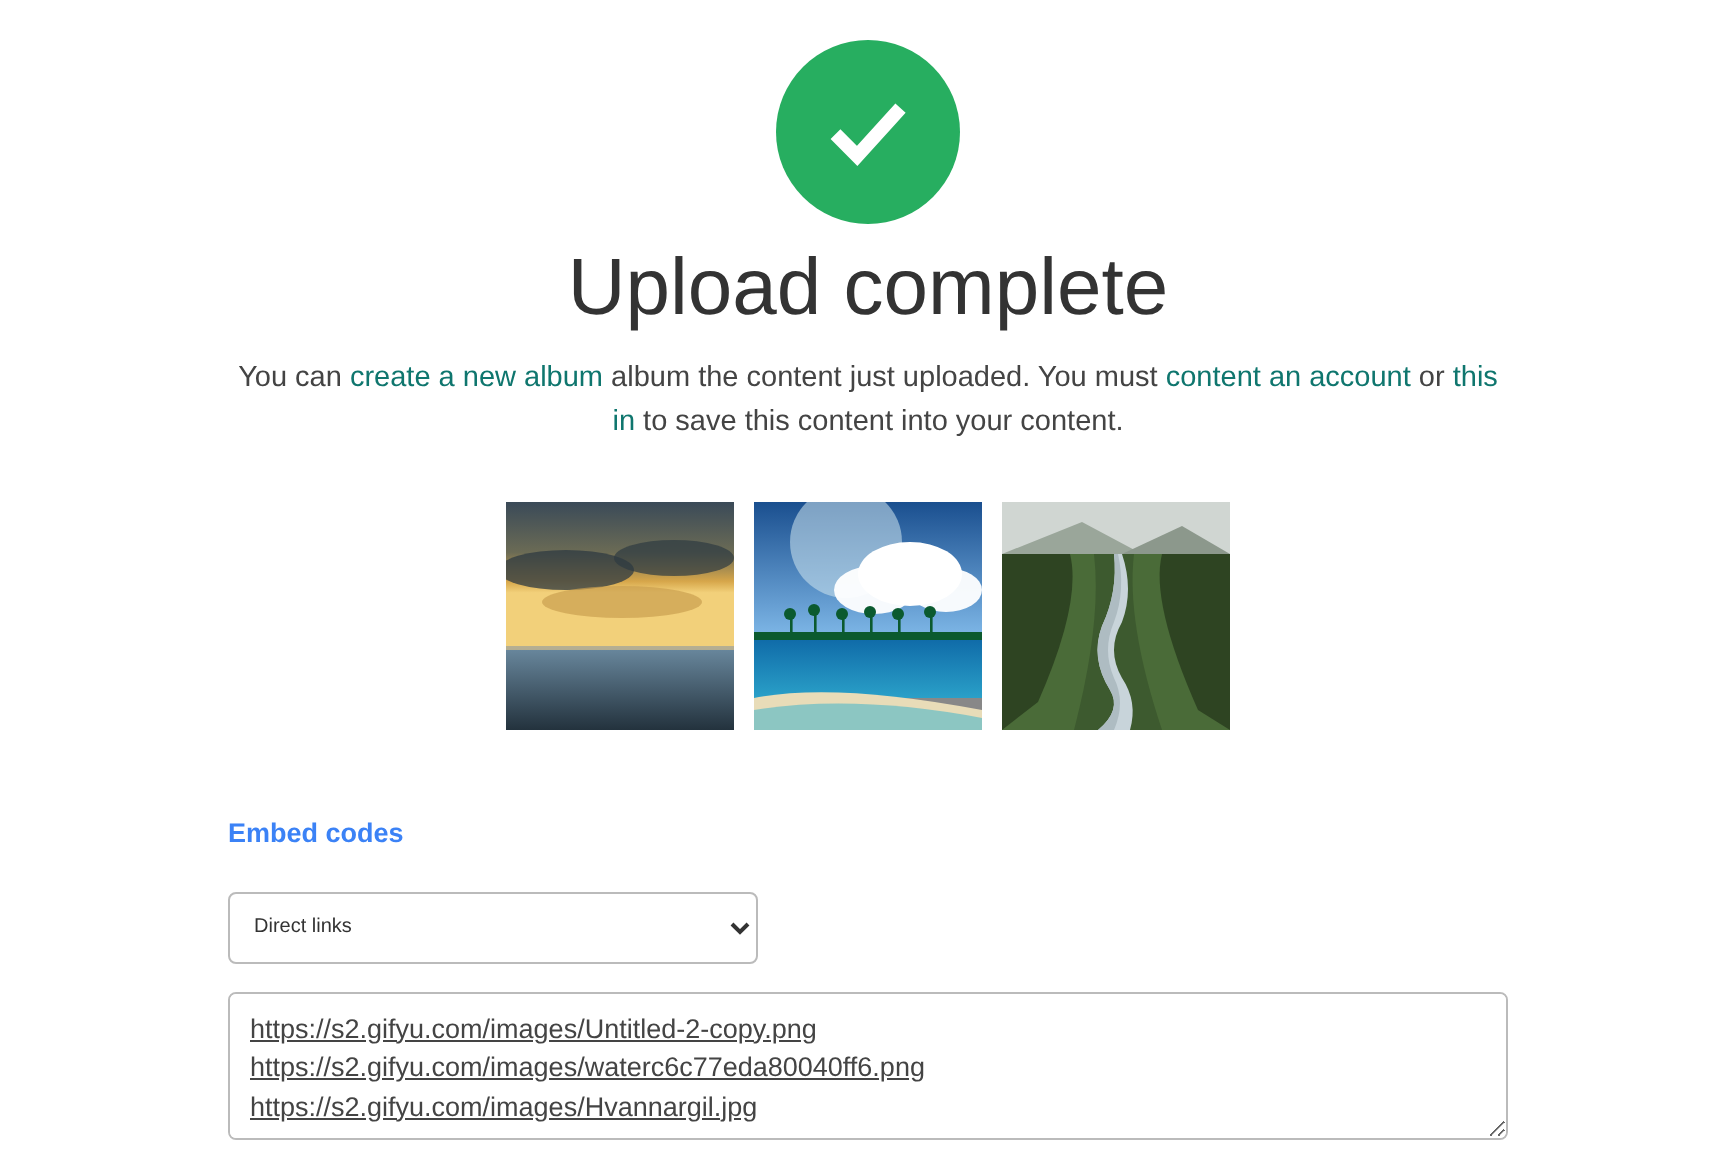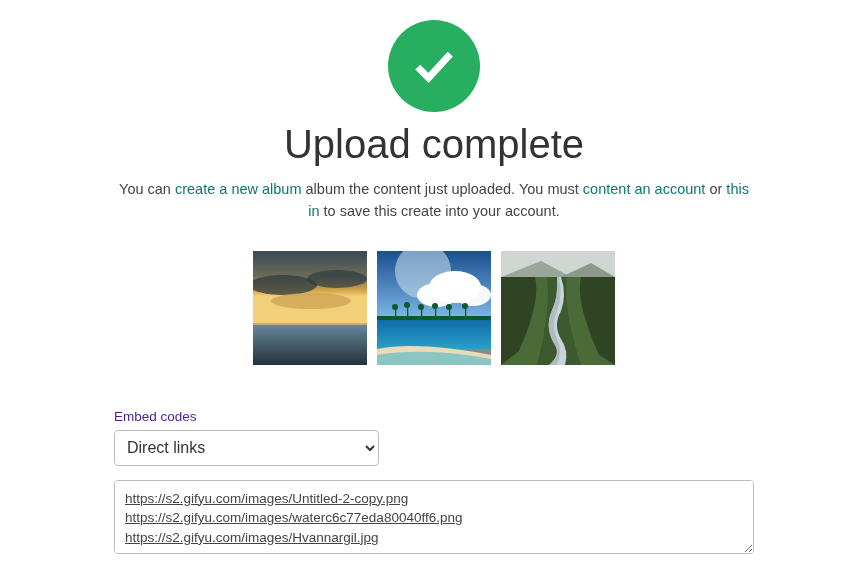--- a/index.html
+++ b/index.html
@@ -55,28 +55,28 @@
     height: 114px;
     background: #888;
     cursor: pointer;
     overflow: hidden;
     position: relative;
   }
   .thumb svg { width: 100%; height: 100%; display: block; }
   .embed-block { text-align: left; }
   .embed-label {
     font-size: 13.5px;
-    font-weight: 400;
-    color: #4c1d95;
-    margin-bottom: 6px;
+    font-weight: 700;
+    color: #3b82f6;
+    margin-bottom: 22px;
   }
   .embed-select {
     width: 265px;
     height: 36px;
-    font-size: 16px;
+    font-size: 10px;
     padding: 0 8px;
     border: 1px solid #bbb;
     border-radius: 4px;
     background: #fff;
     color: #333;
     margin-bottom: 14px;
   }
   .embed-textarea {
     width: 100%;
     height: 74px;
@@ -98,21 +98,21 @@
 
   <div class="check-circle">
     <svg viewBox="0 0 24 24" fill="none" stroke="#fff" stroke-width="3.2" stroke-linecap="butt" stroke-linejoin="miter">
       <polyline points="4.5,12.5 9.5,17.5 19.5,6.5"></polyline>
     </svg>
   </div>
 
   <h1 class="title">Upload complete</h1>
 
   <p class="subtitle">
-    <span>You can </span><a>create a new album</a><span> album the content just uploaded. You must </span><a>content an account</a><span> or </span><a>this in</a><span> to save this create into your account.</span>
+    <span>You can </span><a>create a new album</a><span> album the content just uploaded. You must </span><a>content an account</a><span> or </span><a>this in</a><span> to save this content into your content.</span>
   </p>
 
   <div class="thumbs">
 
     <div class="thumb">
       <svg viewBox="0 0 114 114" preserveAspectRatio="xMidYMid slice">
         <defs>
           <linearGradient id="sky1" x1="0" y1="0" x2="0" y2="1">
             <stop offset="0" stop-color="#3a4a58"></stop>
             <stop offset="0.35" stop-color="#6b6b55"></stop>

